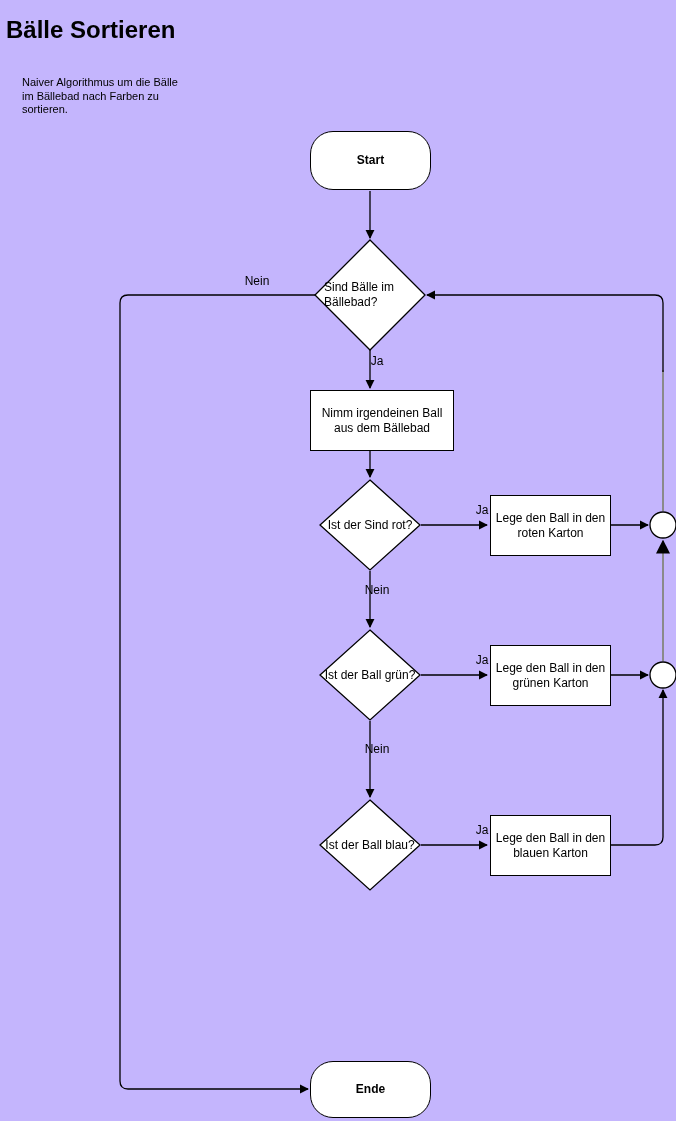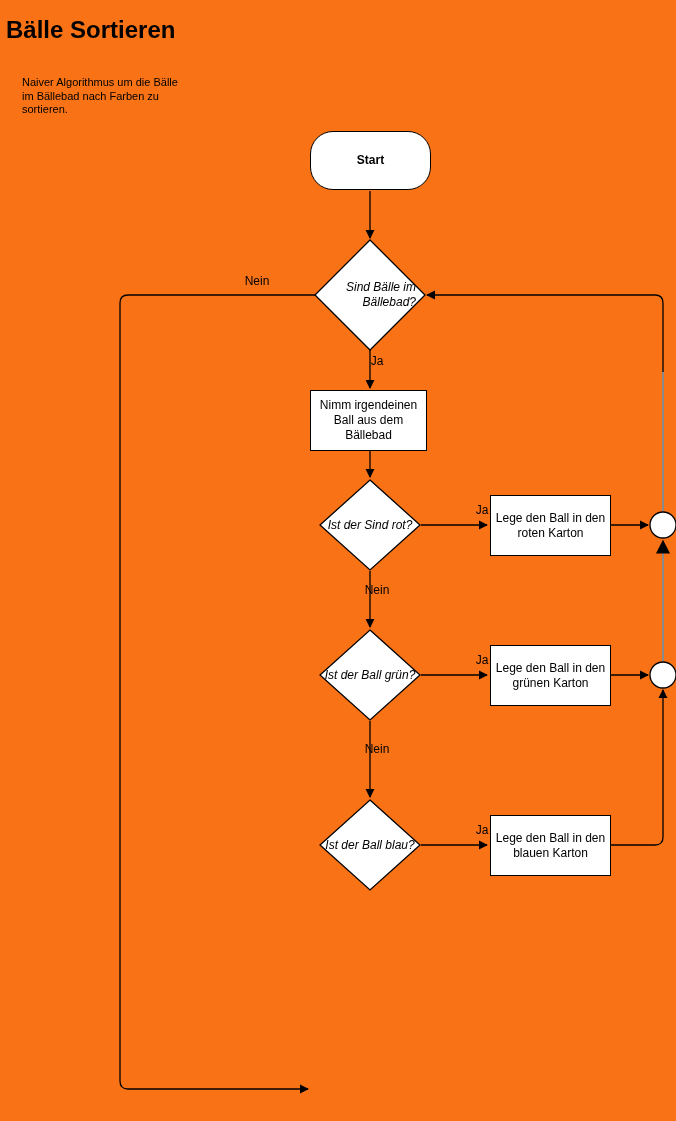--- a/index.html
+++ b/index.html
@@ -1,37 +1,37 @@
 <!DOCTYPE html>
 <html><head>
 <meta charset="utf-8">
 <style>
   html,body{margin:0;padding:0;background:#ffffff;}
   .canvas{
-    position:relative;width:676px;height:1121px;background:#f97316;
+    position:relative;width:676px;height:1121px;background:#c4b5fd;
     font-family:"Liberation Sans",sans-serif;color:#000;overflow:hidden;
   }
   .doc-title{
     position:absolute;left:6px;top:16px;margin:0;
     font-size:24px;font-weight:bold;letter-spacing:0;white-space:nowrap;
   }
   .doc-desc{
     position:absolute;left:6px;top:60px;width:168px;margin:16px;
     font-size:11px;line-height:13.5px;
   }
   .edges{position:absolute;left:0;top:0;}
   .node{
     position:absolute;box-sizing:border-box;background:#ffffff;
     border:1.3px solid #000;display:flex;align-items:center;justify-content:center;
     text-align:center;font-size:12px;line-height:15px;padding:2px 4px;
   }
   .terminator{border-radius:23px;font-weight:bold;}
   .dtext{
     position:absolute;transform:translate(-50%,-50%);
-    display:block;text-align:right;font-size:12px;line-height:15px;font-style:italic;
+    display:block;text-align:left;font-size:12px;line-height:15px;
   }
   .dtext.nowrap{white-space:nowrap;}
   .elabel{
     position:absolute;transform:translate(-50%,-50%);
     font-size:12px;line-height:14px;white-space:nowrap;margin-left:36px;
   }
 </style>
 </head>
 <body>
 
@@ -69,36 +69,39 @@
     <polygon points="370,800 420,845 370,890 320,845" fill="#ffffff" stroke="#000" stroke-width="1.3"></polygon>
 
     <circle cx="663" cy="525" r="13" fill="#ffffff" stroke="#000" stroke-width="1.3"></circle>
     <circle cx="663" cy="675" r="13" fill="#ffffff" stroke="#000" stroke-width="1.3"></circle>
   </svg>
 
   <div class="node terminator" style="left:310px;top:131px;width:121px;height:59px">
     <span>Start</span>
   </div>
 
-  <div class="node" style="left:310px;top:390px;width:117px;height:61px">
+  <div class="node" style="left:310px;top:390px;width:144px;height:61px">
     <span>Nimm irgendeinen Ball aus dem Bällebad</span>
   </div>
 
   <div class="node" style="left:490px;top:495px;width:121px;height:61px">
     <span>Lege den Ball in den roten Karton</span>
   </div>
 
   <div class="node" style="left:490px;top:645px;width:121px;height:61px">
     <span>Lege den Ball in den grünen Karton</span>
   </div>
 
   <div class="node" style="left:490px;top:815px;width:121px;height:61px">
     <span>Lege den Ball in den blauen Karton</span>
   </div>
 
+  <div class="node terminator" style="left:310px;top:1061px;width:121px;height:57px">
+    <span>Ende</span>
+  </div>
 
   <div class="dtext" style="left:370px;top:295px;width:92px">Sind Bälle im Bällebad?</div>
   <div class="dtext nowrap" style="left:370px;top:525px">Ist der Sind rot?</div>
   <div class="dtext nowrap" style="left:370px;top:675px">Ist der Ball grün?</div>
   <div class="dtext nowrap" style="left:370px;top:845px">Ist der Ball blau?</div>
 
   <div class="elabel" style="left:221px;top:281px">Nein</div>
   <div class="elabel" style="left:341px;top:361px">Ja</div>
   <div class="elabel" style="left:446px;top:510px">Ja</div>
   <div class="elabel" style="left:341px;top:590px">Nein</div>

